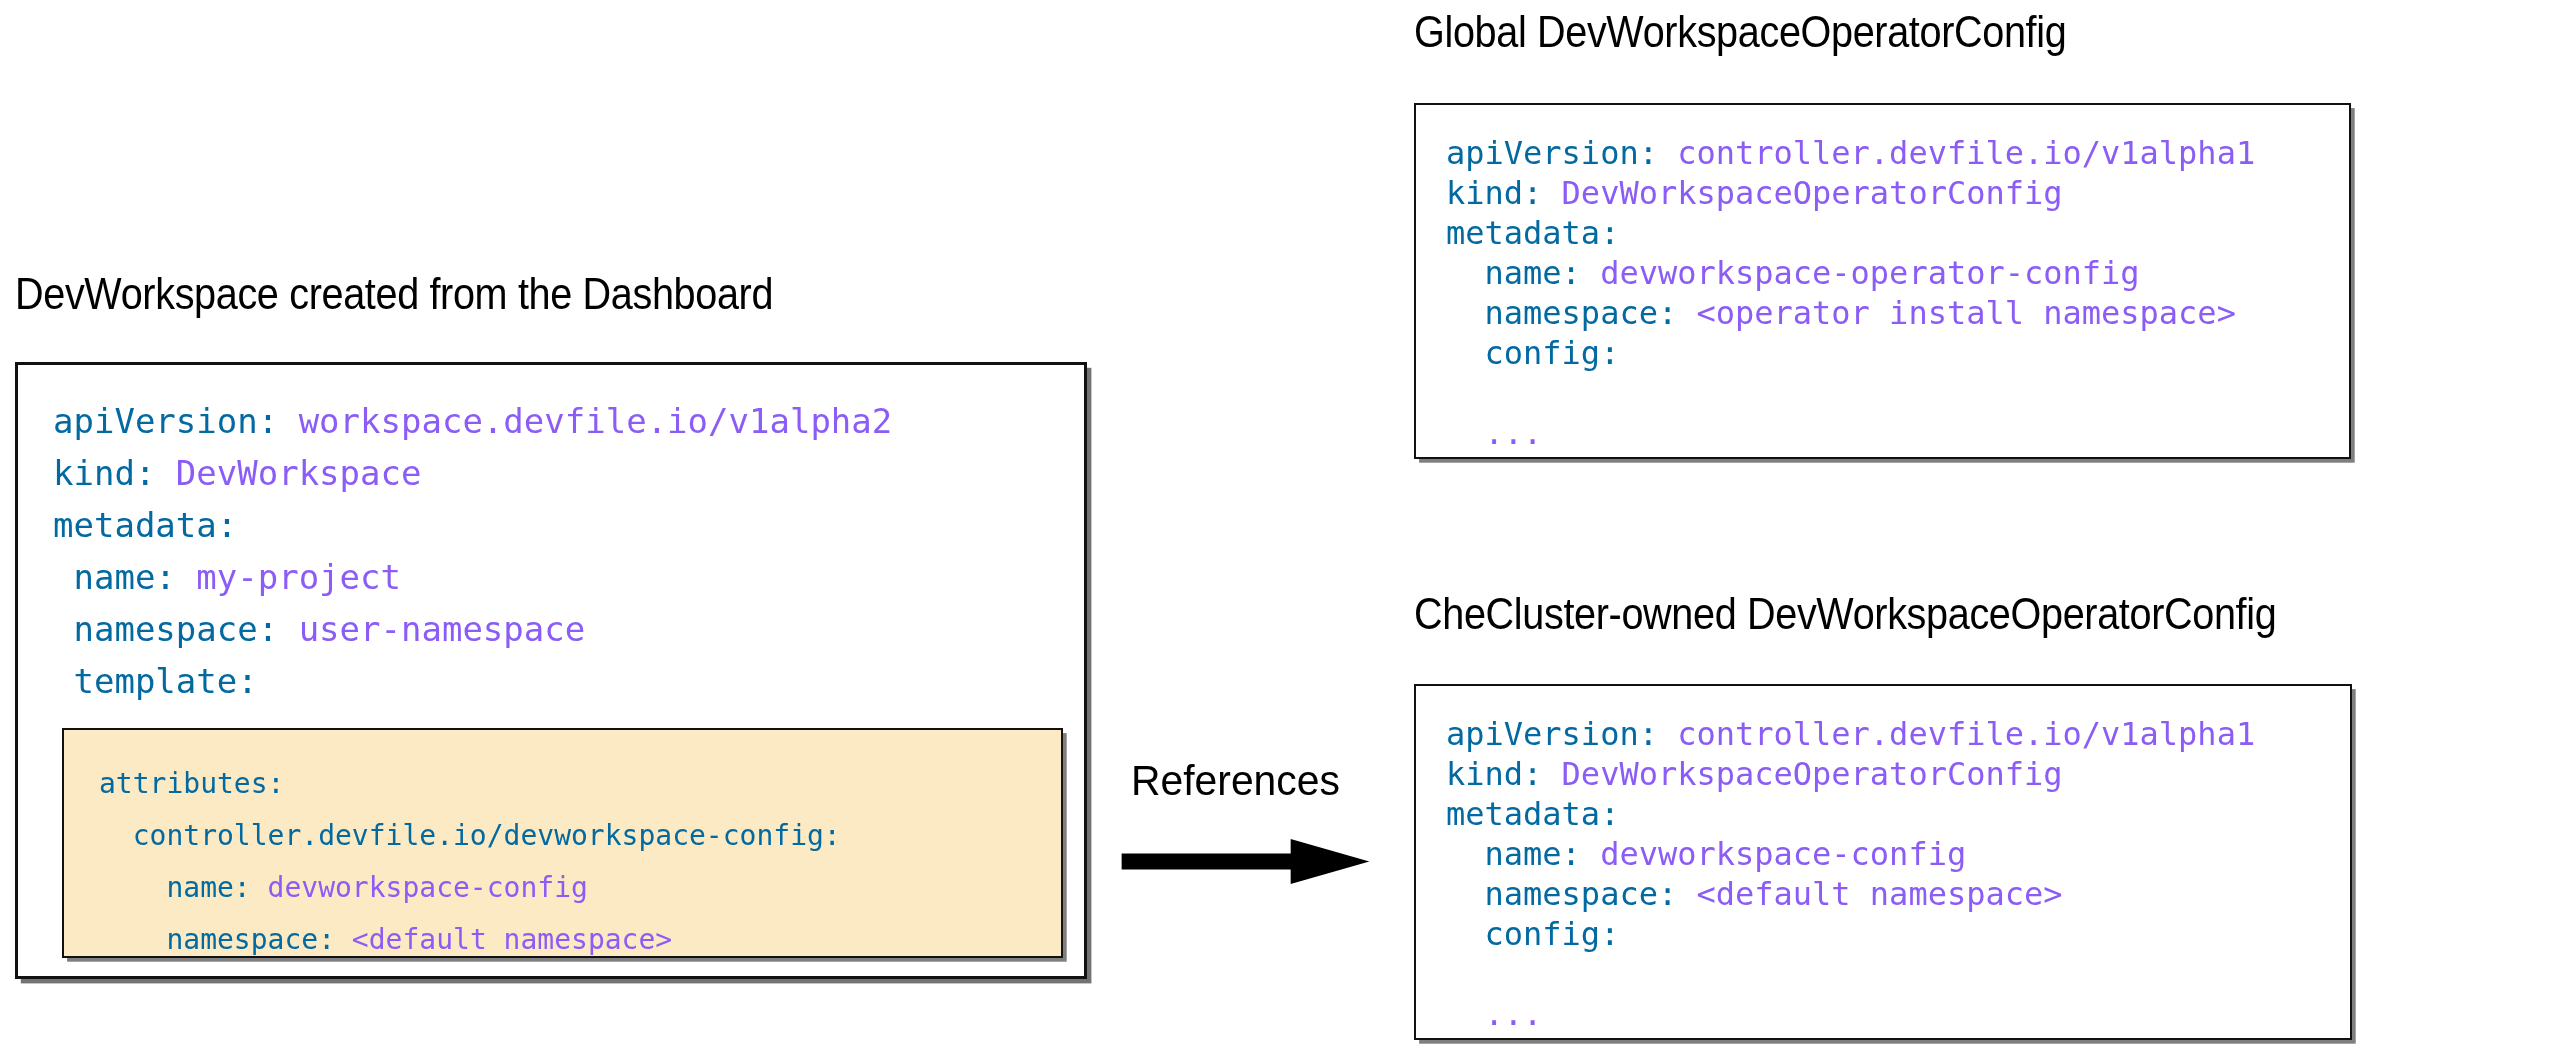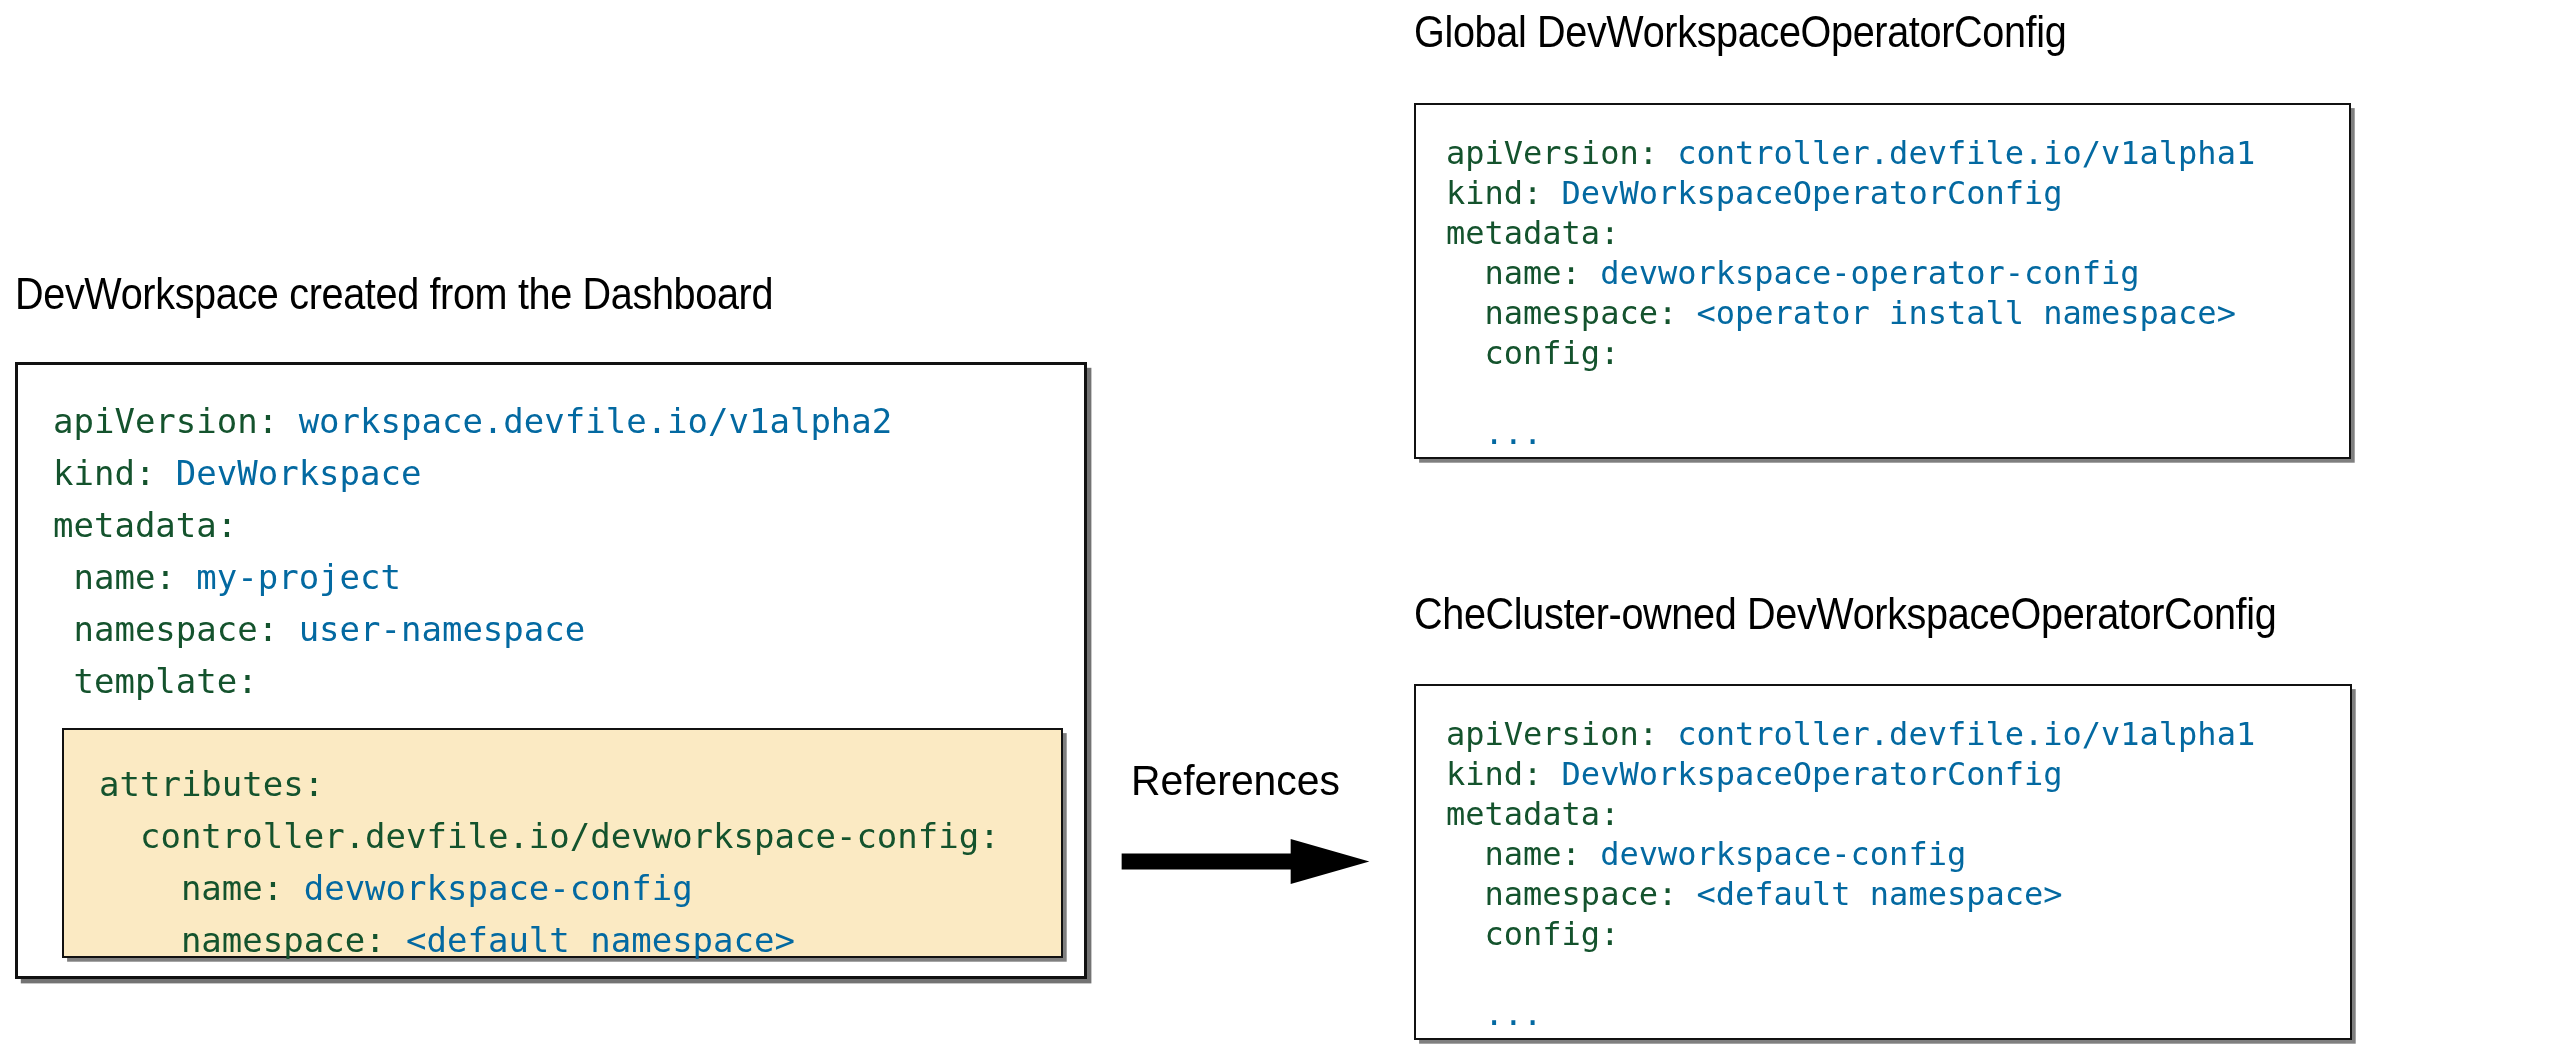--- a/index.html
+++ b/index.html
@@ -55,36 +55,36 @@
   
   .yaml {
     position: absolute;
     font-family: "DejaVu Sans Mono", "Liberation Mono", monospace;
     white-space: pre;
   }
   .yaml .line {
     display: block;
     white-space: pre;
   }
-  .k { color: #14532d; }
-  .v { color: #0369a1; }
+  .k { color: #0369a1; }
+  .v { color: #8b5cf6; }
 
   
   .yaml-left {
     left: 53px;
     top: 395px;
     font-size: 34px;
     line-height: 52px;
     letter-spacing: 0px;
   }
   
   .yaml-highlight {
     left: 99px;
     top: 758px;
-    font-size: 34px;
+    font-size: 28px;
     line-height: 52px;
   }
   
   .yaml-right {
     font-size: 32px;
     line-height: 40px;
   }
   .yaml-top-right { left: 1446px; top: 133px; }
   .yaml-bottom-right { left: 1446px; top: 714px; }
 

